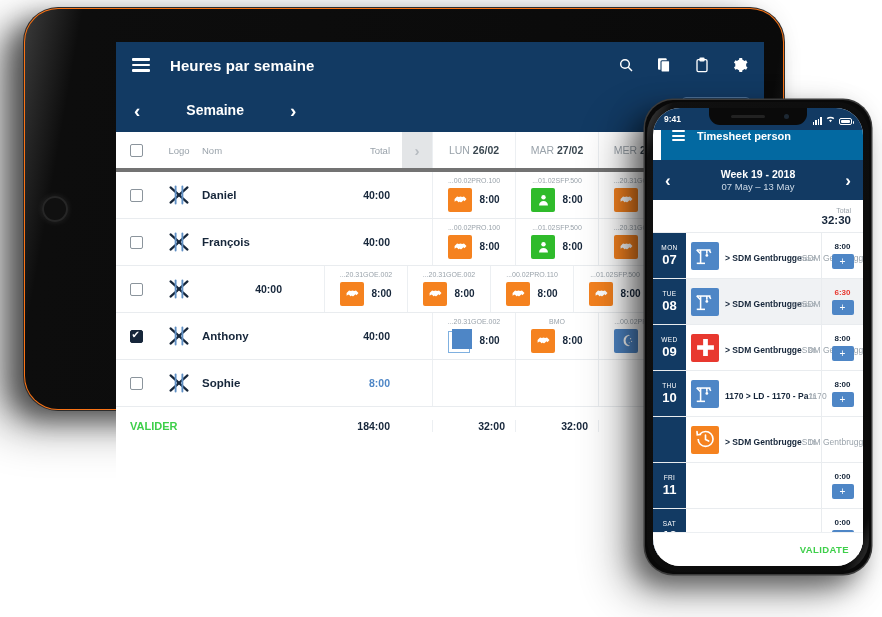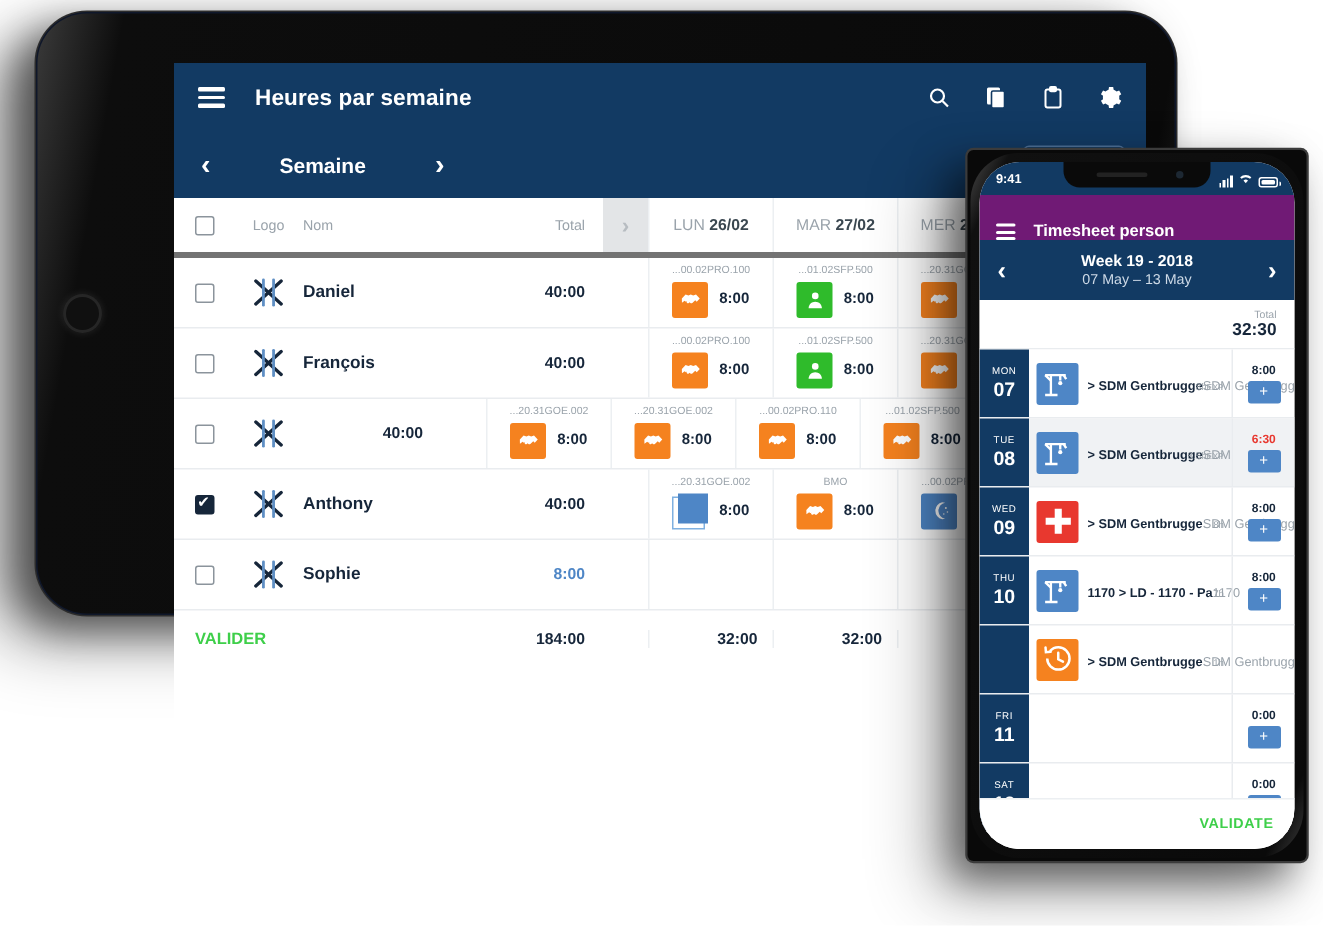--- a/index.html
+++ b/index.html
@@ -8,21 +8,21 @@
     background: #ffffff;
     font-family: "Liberation Sans", sans-serif;
     overflow: hidden;
   }
   #stage { position: relative; width: 882px; height: 617px; }
 
   
   #tablet-device {
     position: absolute; left: 24px; top: 8px;
     width: 760px; height: 402px;
-    background: #0f172a;
+    background: #f97316;
     border-radius: 34px;
     box-shadow: 0 0 0 1px #2c2c2c, -14px 10px 26px rgba(0,0,0,0.55),
                 -34px 18px 46px rgba(0,0,0,0.35);
   }
   #tablet-bezel-edge {
     position: absolute; inset: 1px;
     border-radius: 33px;
     background: linear-gradient(100deg,#3a3a3a 0%, #0d0d0d 7%, #0a0a0a 92%, #333 100%);
   }
   #tablet-home-button {
@@ -116,21 +116,21 @@
 
   .t-scroll {
     position: absolute; right: 0; top: 90px; width: 5px; height: 330px;
     background: #c3c8cd; border-radius: 3px;
   }
 
   
   #phone-device {
     position: absolute; left: 645px; top: 100px;
     width: 226px; height: 474px;
-    background: #090909; border-radius: 4px;
+    background: #090909; border-radius: 28px;
     box-shadow: 0 0 0 1.5px #3b3b3b, -10px 12px 26px rgba(0,0,0,0.5),
                 -24px 20px 44px rgba(0,0,0,0.30);
   }
   #phone-bezel-edge { position: absolute; inset: 2px; border-radius: 32px;
     background: linear-gradient(115deg,#4a4a4a 0%, #101010 6%, #0a0a0a 94%, #3d3d3d 100%); }
   #phone-screen {
     position: absolute; left: 8px; top: 8px; width: 210px; height: 458px;
     background: #fff; border-radius: 27px; overflow: hidden;
   }
   .p-notch {
@@ -145,21 +145,21 @@
     height: 22px; background: #123a63; color: #fff; display: flex; align-items: center;
     justify-content: space-between; padding: 0 11px; font-size: 8.5px; font-weight: bold;
   }
   .p-status-right { display: flex; align-items: flex-end; gap: 3px; }
   .bars { display: flex; align-items: flex-end; gap: 1px; height: 8px; }
   .bars i { width: 1.6px; background: #fff; display: block; }
   .bat { width: 13px; height: 7px; border: 1px solid #fff; border-radius: 2px; position: relative; }
   .bat::before { content:""; position:absolute; inset:1px; background:#fff; border-radius:1px; }
   .bat::after { content:""; position:absolute; right:-3px; top:2px; width:1.5px; height:3px; background:#fff; border-radius:0 1px 1px 0; }
 
-  .p-appbar { height: 30px; background: #701a75; display: flex; align-items: flex-end; padding: 0 11px; color: #fff; }
+  .p-appbar { height: 30px; background: #0369a1; display: flex; align-items: flex-start; padding: 0 11px; color: #fff; margin-left: 8px; }
   .p-hamburger { width: 13px; display:flex; flex-direction:column; gap:2.5px; cursor:pointer; }
   .p-hamburger i { height: 2px; background:#fff; border-radius:1px; display:block; }
   .p-title { font-size: 11px; font-weight: bold; margin-left: 12px; }
 
   .p-weekbar { height: 40px; background: #123a63; color:#fff; display:flex; align-items:center;
                justify-content: space-between; padding: 0 12px; }
   .p-weekbar .chev { font-size: 17px; font-weight: bold; cursor: pointer; line-height: 1; }
   .p-wk { text-align: center; }
   .p-wk .l1 { font-size: 10.5px; font-weight: bold; }
   .p-wk .l2 { font-size: 9.5px; color: #cdd9e6; margin-top: 1px; }

